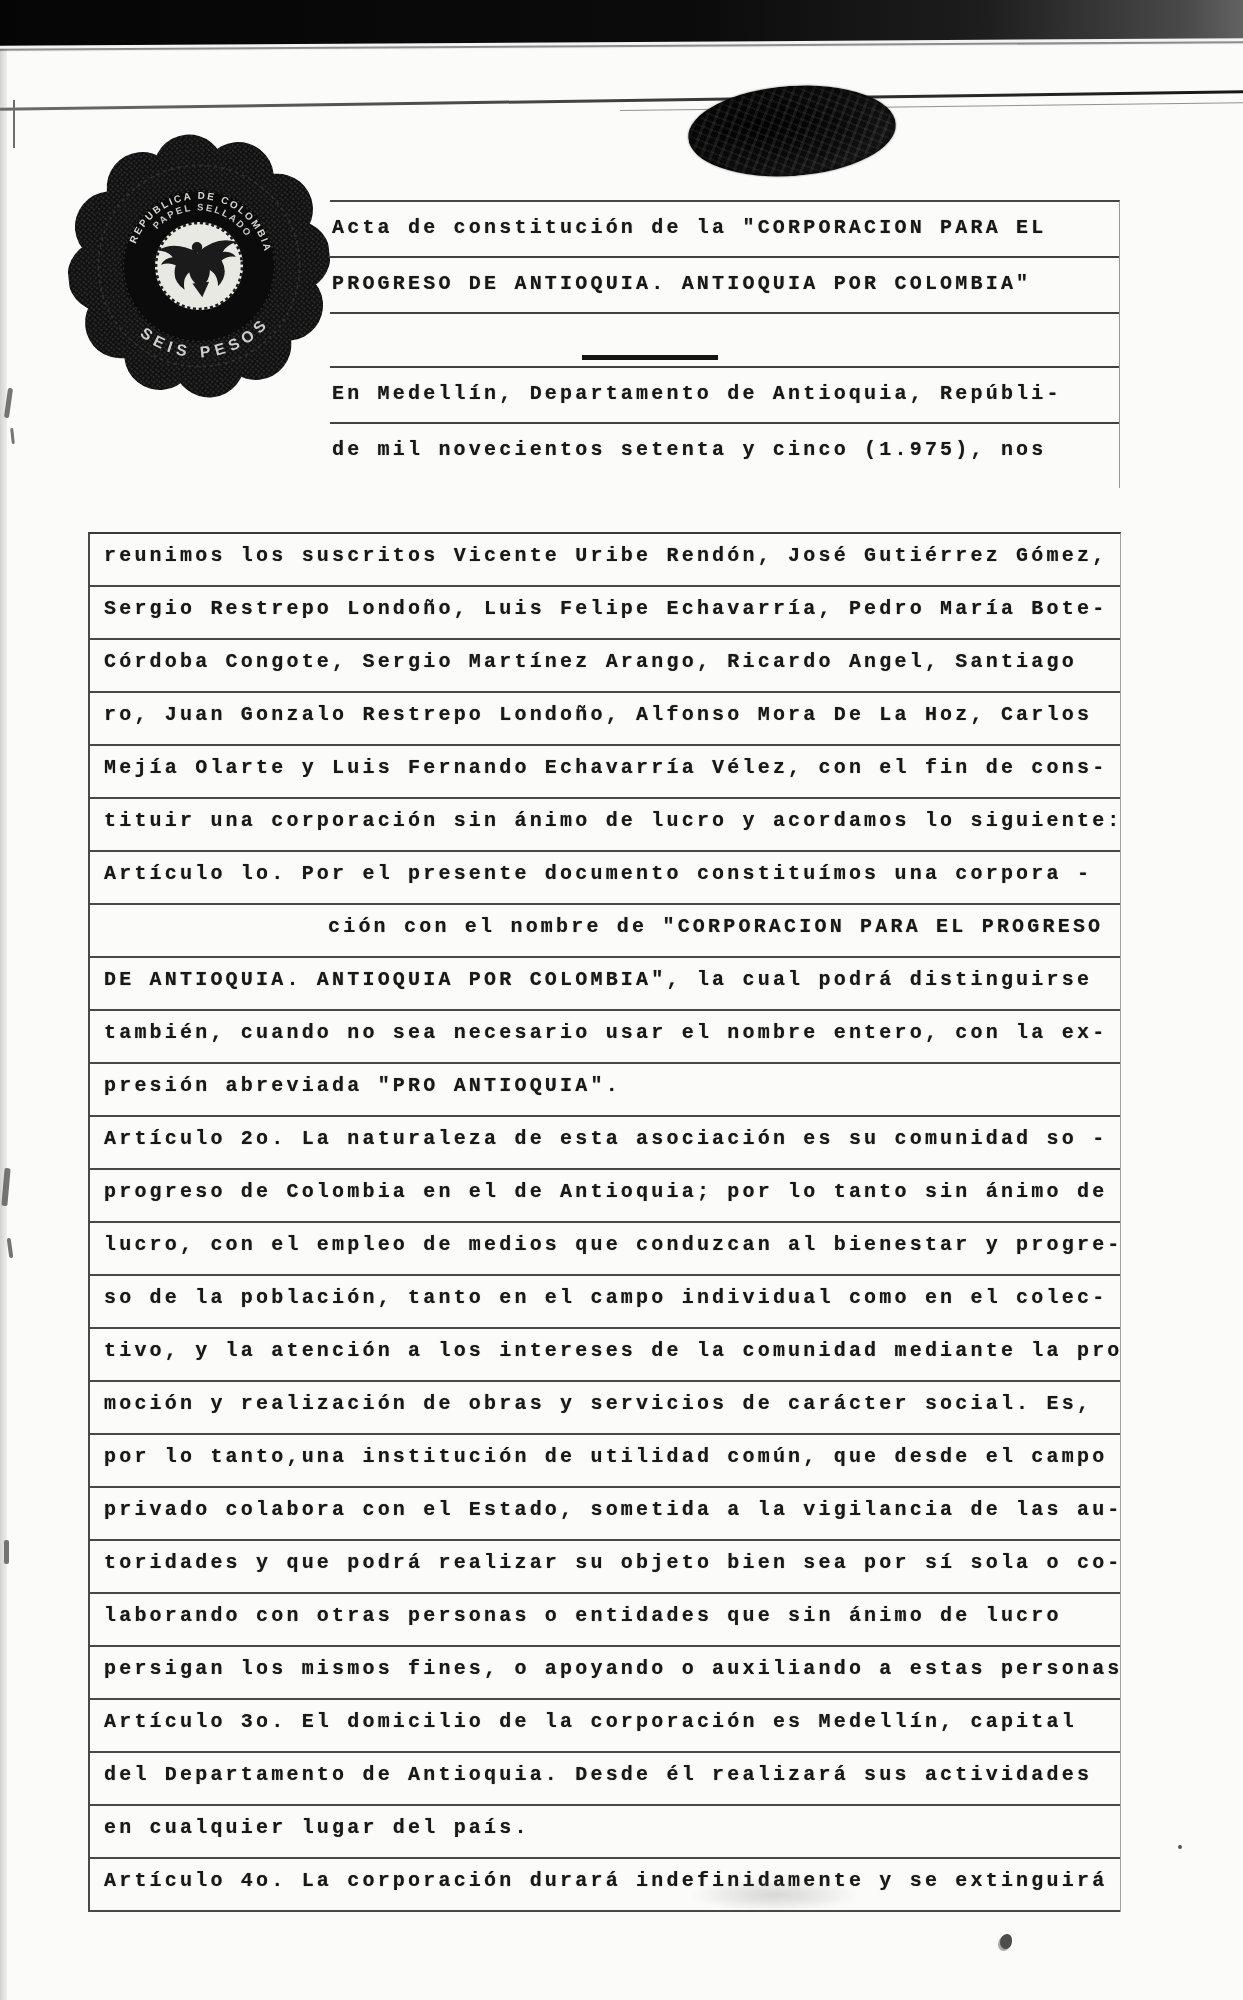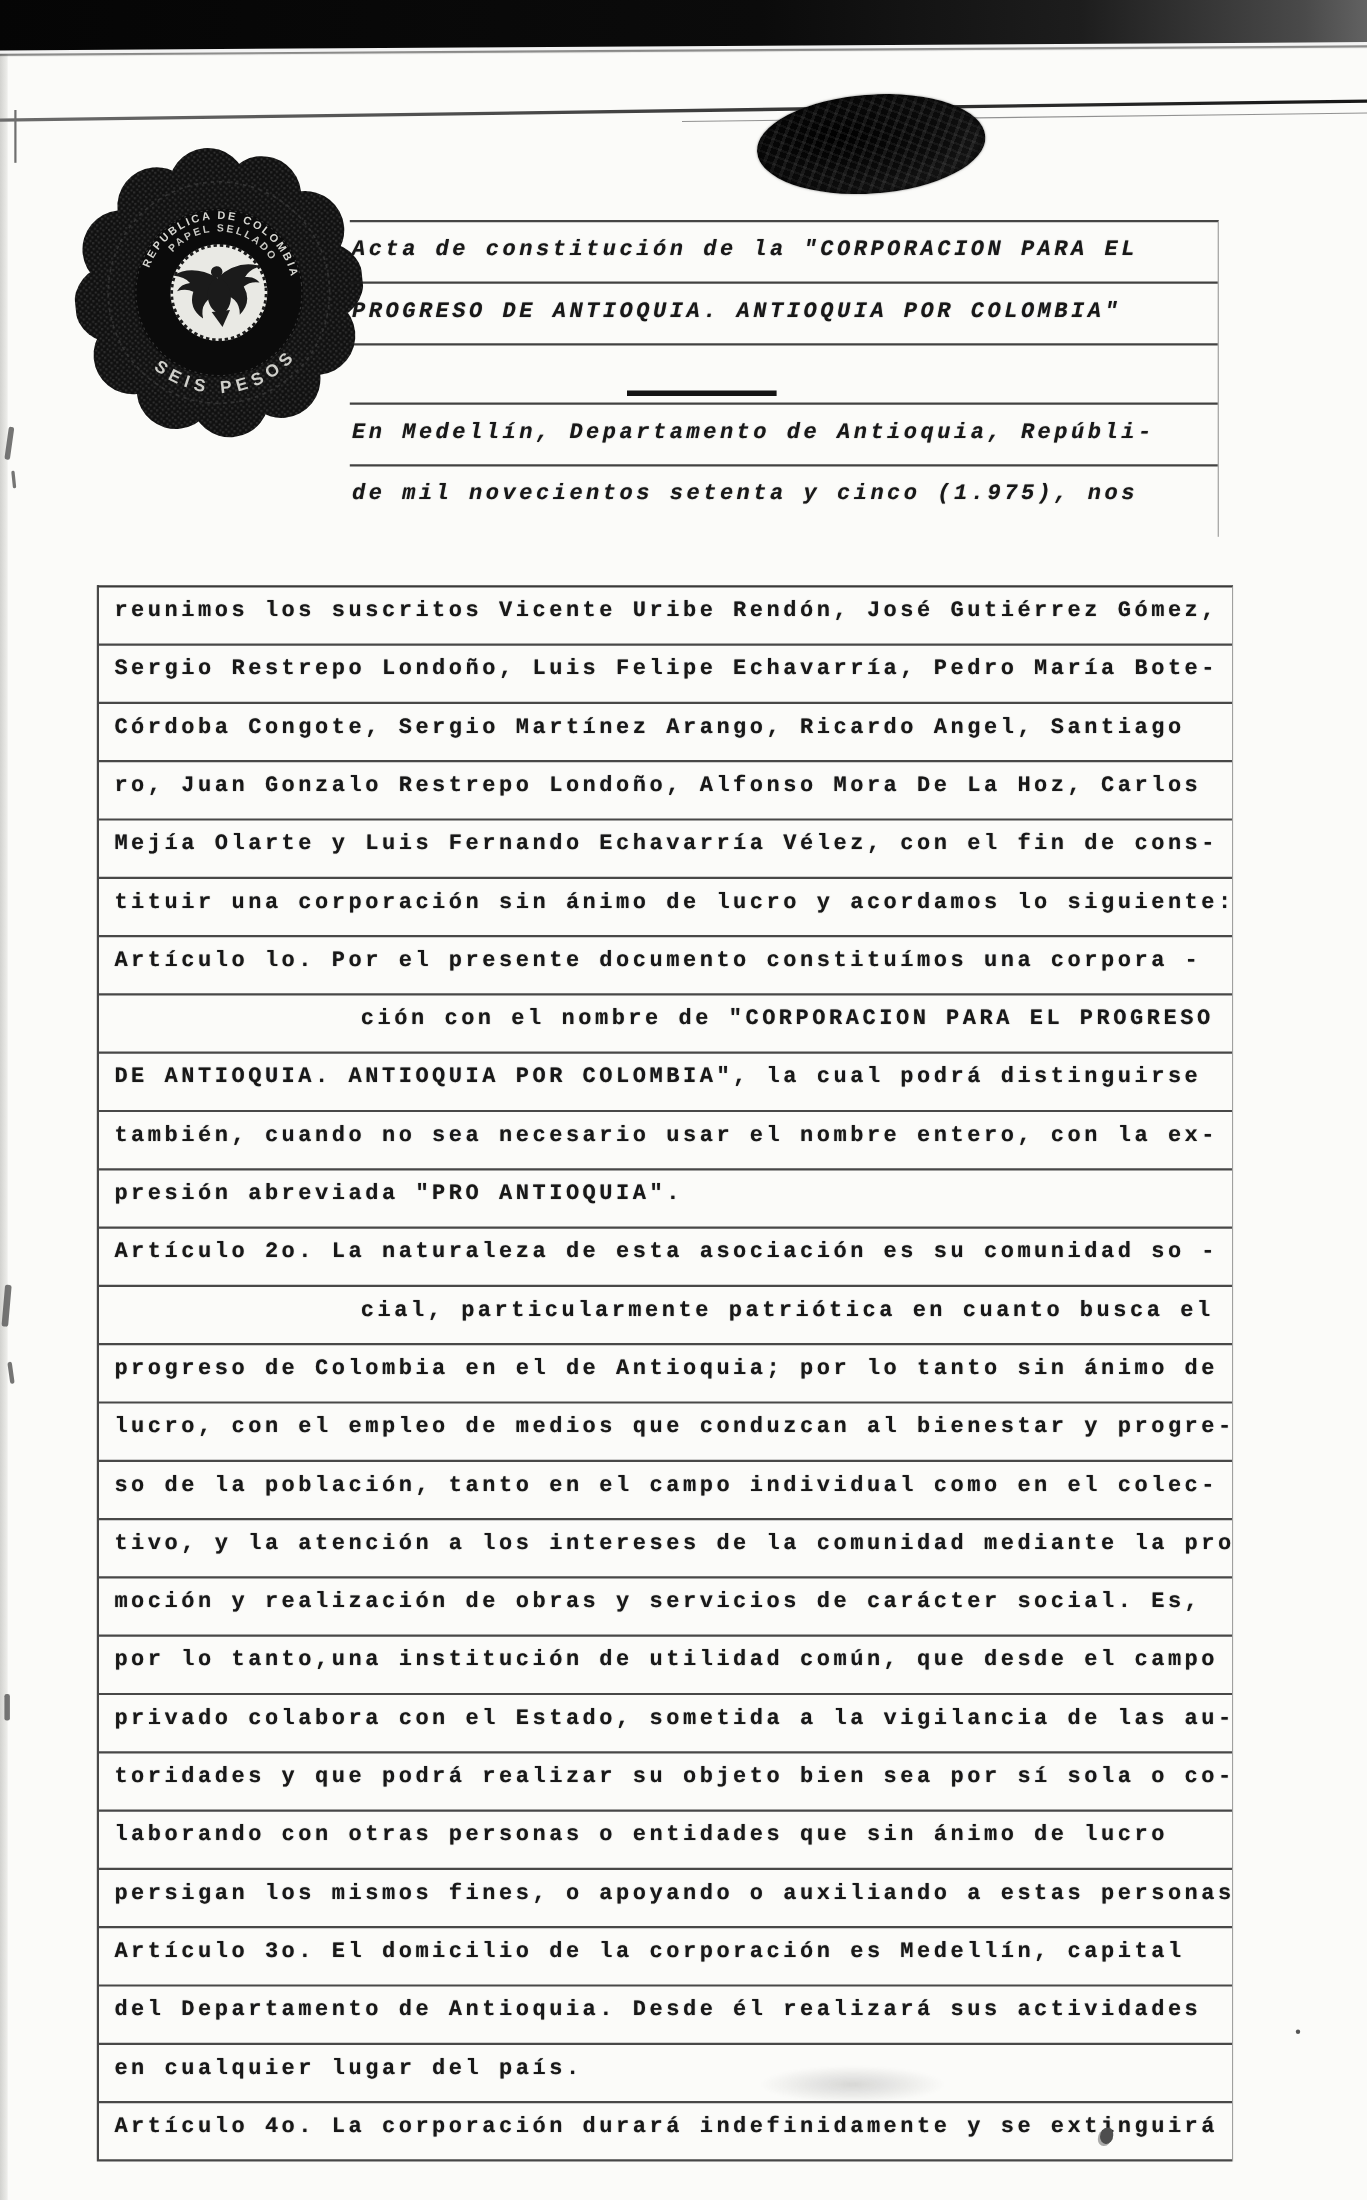--- a/index.html
+++ b/index.html
@@ -48,25 +48,24 @@
   }
   
   .seal-wrap{position:absolute;left:68px;top:132px;width:262px;height:268px;transform:rotate(-6deg);}
   
   .doc-line{
     font-size:20px;font-weight:700;line-height:1;letter-spacing:3.2px;
     white-space:nowrap;color:#181818;
     text-shadow:0 0 1px rgba(10,10,10,.55);
   }
   .header-block{
-    position:absolute;left:318px;top:200px;width:790px;
+    position:absolute;left:330px;top:200px;width:790px;
     border-top:2px solid rgba(25,25,25,.8);
     border-right:1px solid rgba(70,70,70,.55);
     box-sizing:border-box;
-    font-style:italic;
   }
   .h-row{height:56px;box-sizing:border-box;border-bottom:2px solid rgba(25,25,25,.82);
     padding:16px 0 0 2px;position:relative;}
   .h-row.spacer{height:54px;padding:0;}
   .h-divider{position:absolute;left:252px;bottom:6px;width:136px;height:5px;background:#141414;}
   .h-row.last{border-bottom:none;height:64px;}
   .body-block{
     position:absolute;left:88px;top:532px;width:1033px;
     border-top:2px solid rgba(25,25,25,.85);
     border-left:2px solid rgba(30,30,30,.8);
@@ -209,23 +208,20 @@
       </div>
       <div class="row">
         <div class="doc-line">también, cuando no sea necesario usar el nombre entero, con la ex-</div>
       </div>
       <div class="row">
         <div class="doc-line">presión abreviada "PRO ANTIOQUIA".</div>
       </div>
       <div class="row">
         <div class="doc-line">Artículo 2o. La naturaleza de esta asociación es su comunidad so -</div>
       </div>
-      <div class="row indent">
-        <div class="doc-line">cial, particularmente patriótica en cuanto busca el</div>
-      </div>
       <div class="row">
         <div class="doc-line">progreso de Colombia en el de Antioquia; por lo tanto sin ánimo de</div>
       </div>
       <div class="row">
         <div class="doc-line">lucro, con el empleo de medios que conduzcan al bienestar y progre-</div>
       </div>
       <div class="row">
         <div class="doc-line">so de la población, tanto en el campo individual como en el colec-</div>
       </div>
       <div class="row">

